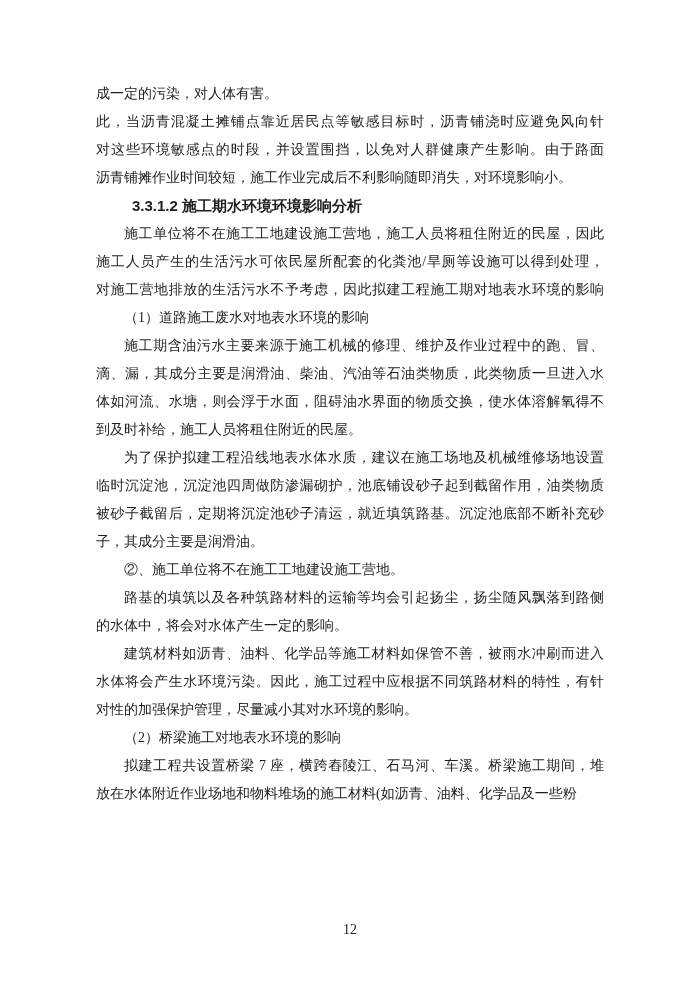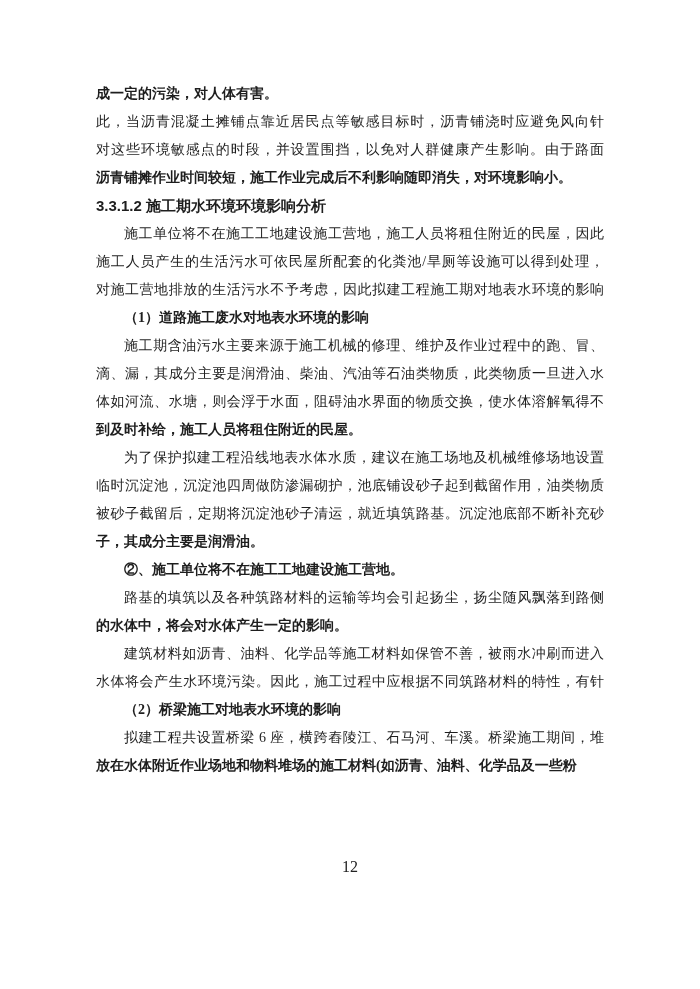--- a/index.html
+++ b/index.html
@@ -22,38 +22,39 @@
     top: 80px;
     width: 508px;
     font-size: 14px;
     line-height: 28px;
   }
   .block { margin: 0; }
   .line {
     text-align: justify;
     text-align-last: justify;
   }
-  .line.last { text-align-last: left; font-weight: bold; }
+  .line.last { text-align-last: left; }
   .line.indent { text-indent: 2em; }
   .block.heading {
     font-family: "Liberation Sans", "DejaVu Sans", sans-serif;
     font-weight: bold;
     font-size: 15px;
   }
   .block.heading .line {
     text-align: right;
     text-align-last: left;
+    margin-left: 36px;
   }
   .page-number {
     position: absolute;
-    top: 858px;
+    top: 922px;
     left: 0;
     width: 700px;
     text-align: center;
-    font-size: 16px;
+    font-size: 14px;
     color: #222222;
   }
 </style>
 </head>
 <body>
 
 <div class="page">
   <div class="doc-body">
       <div class="block continuation">
         <div class="line last">成一定的污染，对人体有害。</div>
@@ -89,23 +90,24 @@
       <div class="block subheading">
         <div class="line indent last">②、施工单位将不在施工工地建设施工营地。</div>
       </div>
       <div class="block paragraph">
         <div class="line indent">路基的填筑以及各种筑路材料的运输等均会引起扬尘，扬尘随风飘落到路侧</div>
         <div class="line last">的水体中，将会对水体产生一定的影响。</div>
       </div>
       <div class="block paragraph">
         <div class="line indent">建筑材料如沥青、油料、化学品等施工材料如保管不善，被雨水冲刷而进入</div>
         <div class="line">水体将会产生水环境污染。因此，施工过程中应根据不同筑路材料的特性，有针</div>
+        <div class="line last">对性的加强保护管理，尽量减小其对水环境的影响。</div>
       </div>
       <div class="block subheading">
         <div class="line indent last">（2）桥梁施工对地表水环境的影响</div>
       </div>
       <div class="block paragraph">
-        <div class="line indent">拟建工程共设置桥梁 6 座，横跨舂陵江、石马河、车溪。桥梁施工期间，堆</div>
+        <div class="line indent">拟建工程共设置桥梁 7 座，横跨舂陵江、石马河、车溪。桥梁施工期间，堆</div>
         <div class="line last">放在水体附近作业场地和物料堆场的施工材料(如沥青、油料、化学品及一些粉</div>
       </div>
     </div>
   <div class="page-number">12</div>
 </div>
 
 </body></html>

